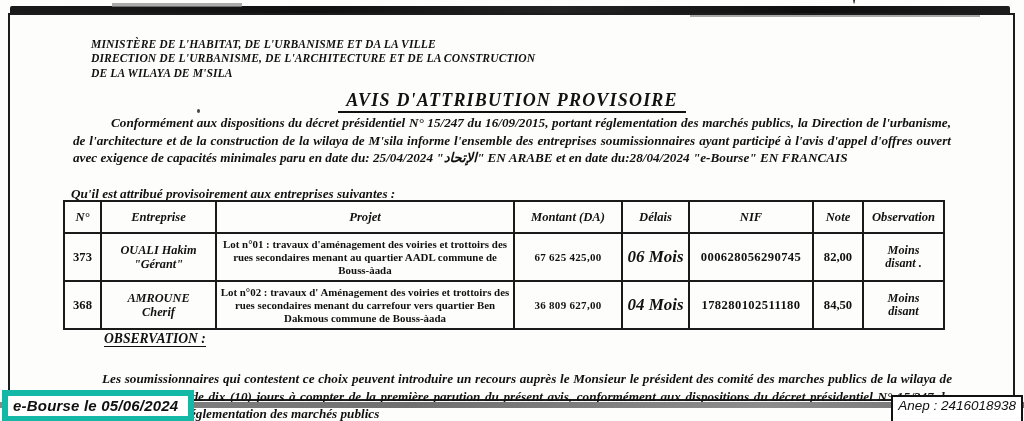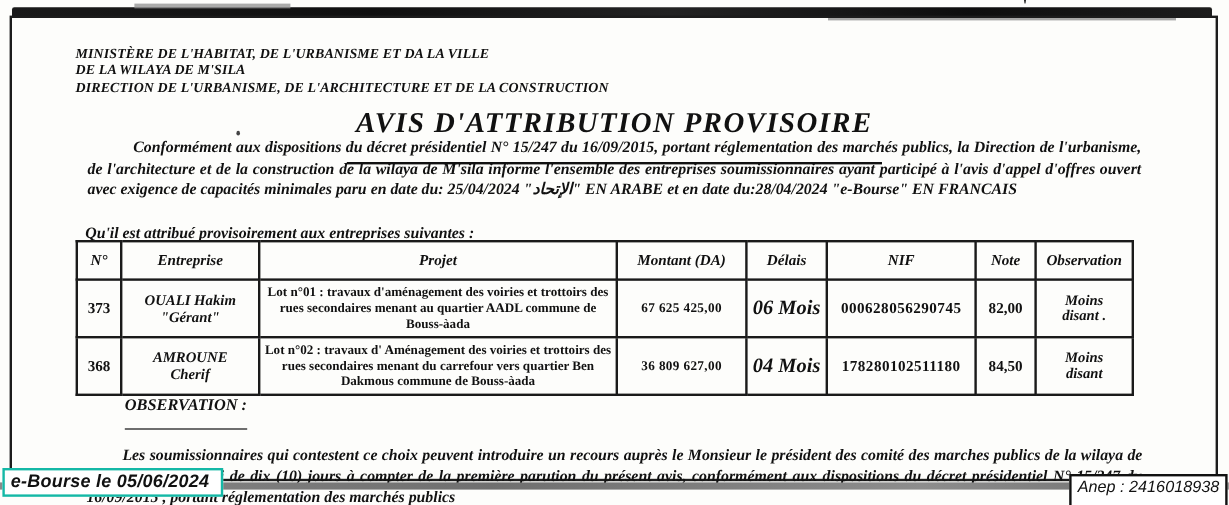--- a/index.html
+++ b/index.html
@@ -17,25 +17,25 @@
   .scan-dot{position:absolute;left:197px;top:109px;width:3px;height:4px;background:#444;border-radius:50%;}
   .bottom-shadow{position:absolute;left:0;top:402px;width:1024px;height:6px;
     background:linear-gradient(90deg,#8a8a8a,#6f6f6f 40%,#8d8d8d 75%,#6a6a6a);}
   
   .frame{position:absolute;left:8px;top:13px;width:1007px;height:388px;
     border:2px solid #1c1c1c;box-sizing:border-box;background:transparent;}
   
   .republic-title{position:absolute;left:0;top:15px;width:100%;text-align:center;}
   .republic-title span{font-size:14px;font-weight:bold;font-style:italic;letter-spacing:.2px;
     border-bottom:1.5px solid #111;padding:0 4px 1px;}
-  .ministry-block{position:absolute;left:63px;top:38px;font-size:11.6px;font-weight:bold;
+  .ministry-block{position:absolute;left:91px;top:38px;font-size:11.6px;font-weight:bold;
     font-style:italic;line-height:14.3px;letter-spacing:.1px;}
   .notice-title{position:absolute;left:0;top:90px;width:100%;text-align:center;}
-  .notice-title span{font-size:24px;font-weight:bold;font-style:italic;letter-spacing:1.2px;
-    border-bottom:2px solid #111;padding:0 8px 19px;}
+  .notice-title span{font-size:18px;font-weight:bold;font-style:italic;letter-spacing:1.2px;
+    border-bottom:2px solid #111;padding:0 8px 1px;}
   
   .intro-paragraph{position:absolute;left:73px;top:114px;width:878px;font-size:13.2px;
     font-weight:bold;font-style:italic;text-align:justify;text-indent:38px;line-height:17.6px;}
   .intro-lead{position:absolute;left:71px;top:186px;font-size:13.2px;font-weight:bold;font-style:italic;}
   
   table.award{position:absolute;left:63px;top:200px;width:880px;border-collapse:collapse;table-layout:fixed;}
   table.award th,table.award td{border:2px solid #1a1a1a;font-weight:bold;text-align:center;
     vertical-align:middle;padding:1px 3px;overflow:hidden;}
   table.award th{font-style:italic;font-size:12.6px;height:28px;}
   table.award td{height:44px;}
@@ -43,25 +43,25 @@
   td.cell-entreprise{font-style:italic;font-size:12.3px;line-height:14px;}
   td.cell-projet{font-size:10.9px;line-height:13px;padding:2px 6px;}
   td.cell-montant{font-size:11px;letter-spacing:.3px;}
   td.cell-delais{font-style:italic;font-size:17px;}
   td.cell-nif{font-size:12.6px;letter-spacing:.4px;}
   td.cell-note{font-size:12.6px;}
   td.cell-obs{font-style:italic;font-size:12.2px;line-height:13.5px;}
   
   .observation-title{position:absolute;left:104px;top:329px;}
   .observation-title span{font-size:13.6px;font-weight:bold;font-style:italic;
-    border-bottom:1.5px solid #111;padding-bottom:12px;}
+    border-bottom:1.5px solid #111;padding-bottom:0px;}
   .observation-text{position:absolute;left:72px;top:344px;width:880px;font-size:13.2px;
     font-weight:bold;font-style:italic;text-align:justify;text-indent:30px;line-height:17.7px;margin-top:26px;}
   
-  .footer-left-box{position:absolute;left:2px;top:390px;background:#fff;border:2px solid #14b8a6;
+  .footer-left-box{position:absolute;left:2px;top:390px;background:#fff;border:6px solid #14b8a6;
     padding:1px 10px 2px 5px;font-family:"Liberation Sans",sans-serif;font-weight:bold;
     font-style:italic;font-size:15px;letter-spacing:.2px;}
   .footer-right-box{position:absolute;right:1px;top:395px;background:#fff;border:2px solid #111;
     padding:1px 5px 18px;font-family:"Liberation Sans",sans-serif;font-weight:normal;
     font-style:italic;font-size:13.5px;}
 </style>
 </head>
 <body>
 
 <div class="page">
@@ -69,22 +69,22 @@
   <div class="scan-top-bar"></div>
   <div class="scan-top-smudge"></div>
   <div class="scan-top-smudge2"></div>
   <div class="scan-mark-apostrophe">'</div>
   <div class="scan-dot"></div>
 
   <div class="frame"></div>
 
   <div class="ministry-block">
     <div>MINISTÈRE DE L'HABITAT, DE L'URBANISME ET DA LA VILLE</div>
+    <div>DIRECTION DE L'URBANISME, DE L'ARCHITECTURE ET DE LA CONSTRUCTION</div>
     <div>DE LA WILAYA DE M'SILA</div>
-    <div>DIRECTION DE L'URBANISME, DE L'ARCHITECTURE ET DE LA CONSTRUCTION</div>
   </div>
   <div class="notice-title">
     <span>AVIS D'ATTRIBUTION PROVISOIRE</span>
   </div>
 
   <div class="intro-paragraph">Conformément aux dispositions du décret présidentiel N° 15/247 du 16/09/2015, portant réglementation des marchés publics, la Direction de l'urbanisme, de l'architecture et de la construction de la wilaya de M'sila informe l'ensemble des entreprises soumissionnaires ayant participé à l'avis d'appel d'offres ouvert avec exigence de capacités minimales paru en date du: 25/04/2024 "الإتحاد" EN ARABE  et en date du:28/04/2024 "e-Bourse" EN FRANCAIS</div>
   <div class="intro-lead">Qu'il est attribué provisoirement aux entreprises suivantes :</div>
 
   <table class="award">
     <colgroup>

